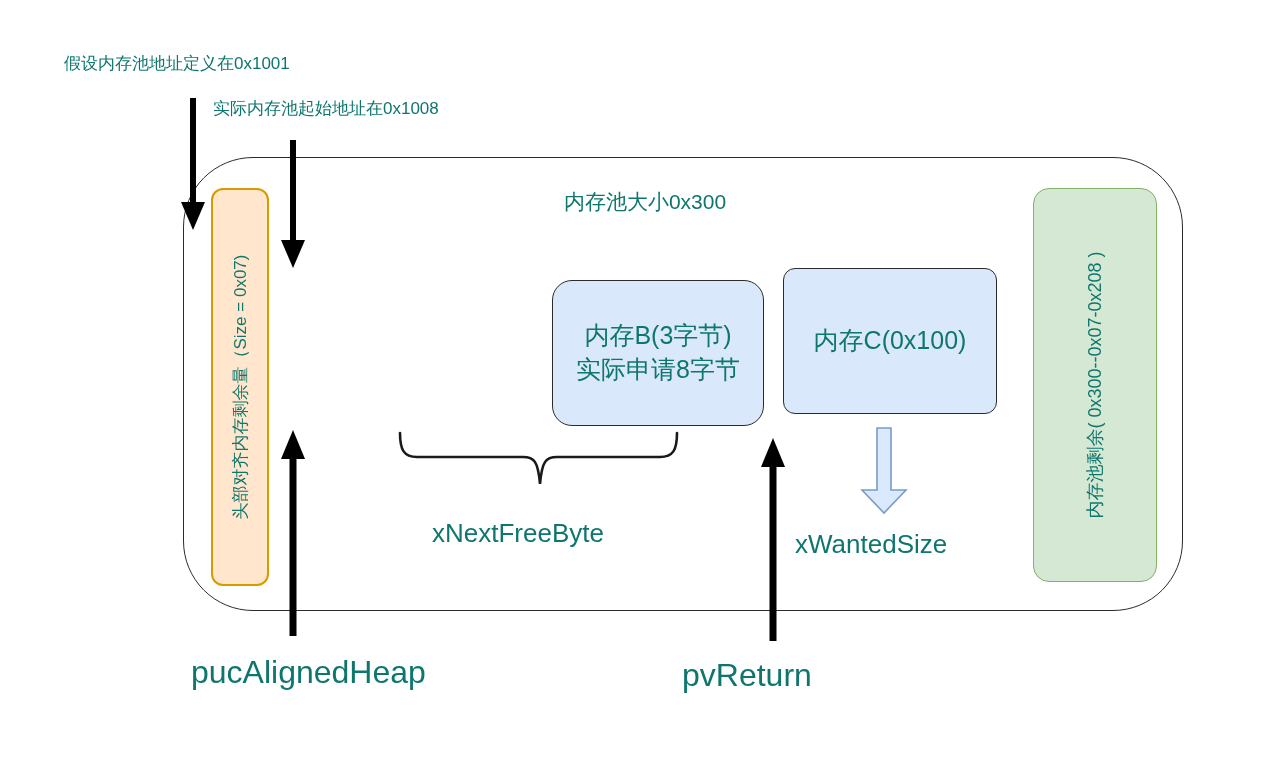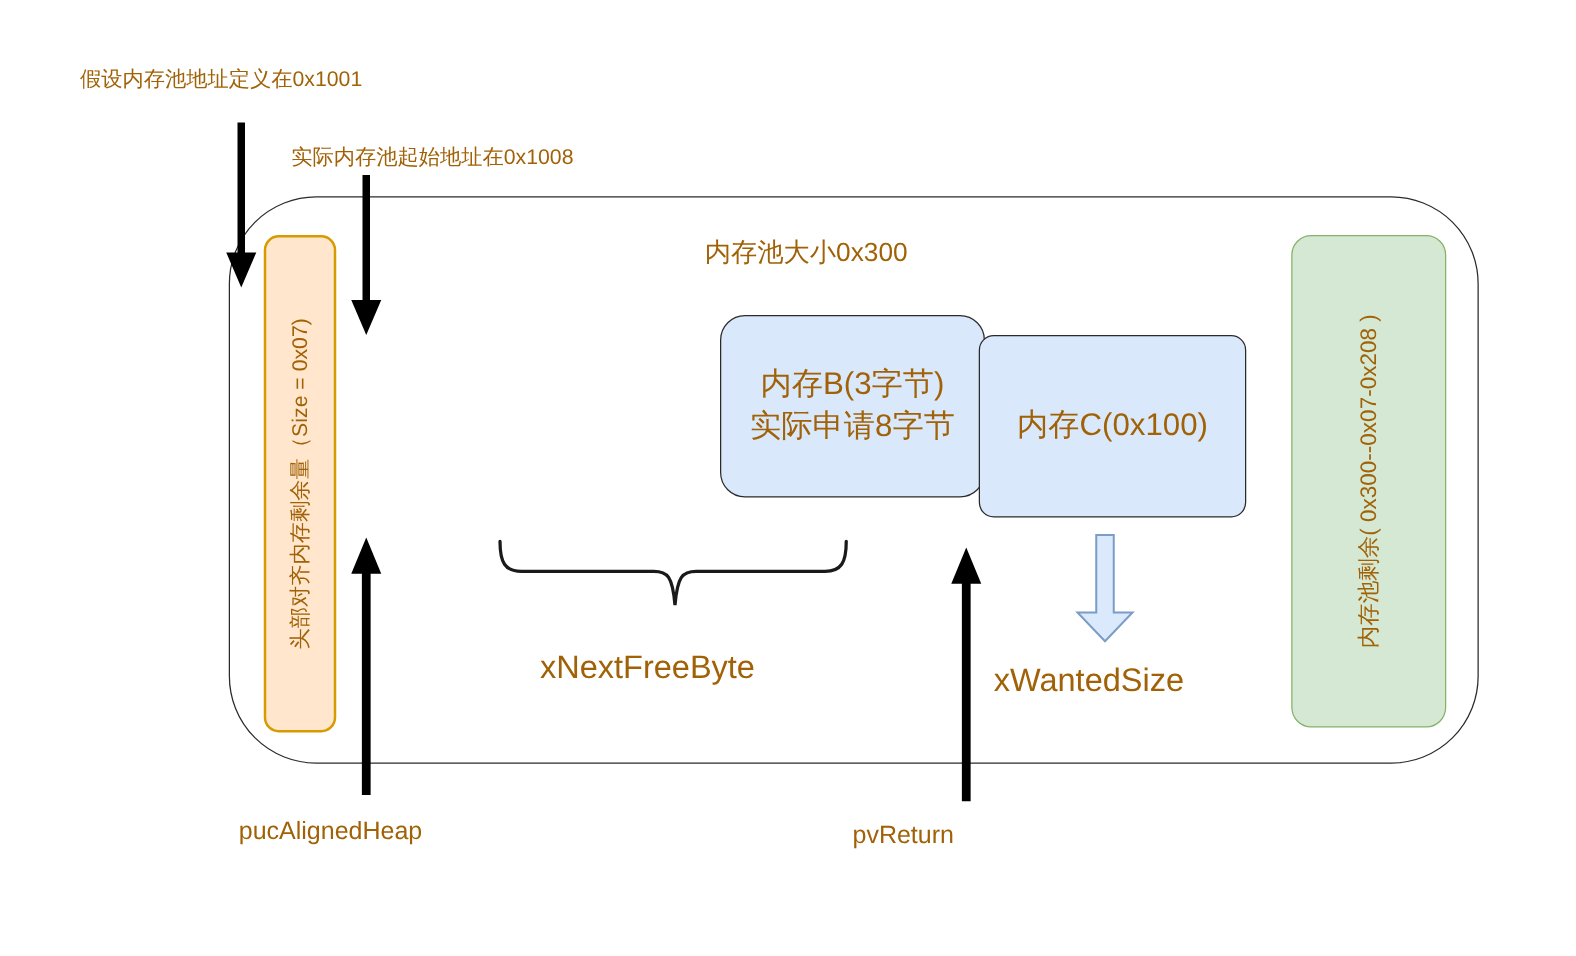--- a/index.html
+++ b/index.html
@@ -1,18 +1,18 @@
 <!DOCTYPE html>
 <html><head>
 <meta charset="utf-8">
 <style>
   html,body{margin:0;padding:0;background:#fff;}
   #canvas{
     position:relative;width:1261px;height:765px;background:#ffffff;overflow:hidden;
-    font-family:"Liberation Sans","DejaVu Sans",sans-serif;color:#a16207;
+    font-family:"Liberation Sans","DejaVu Sans",sans-serif;color:#0f766e;
   }
   .abs{position:absolute;}
   .note{font-size:17px;white-space:nowrap;}
   .pool-outline{
     left:183px;top:157px;width:998px;height:452px;
     border:1.4px solid #2b2b2b;border-radius:70px;background:transparent;
   }
   .pool-title{
     left:470px;top:188px;width:350px;text-align:center;
     font-size:21px;white-space:nowrap;
@@ -32,34 +32,34 @@
     left:1033px;top:188px;width:122px;height:392px;
     background:#D5E8D4;border:1.6px solid #82B366;border-radius:16px;
   }
   .green-box .vbox-inner{font-size:18px;width:400px;}
   .mem-block{
     background:#DAE8FC;border:1.6px solid #2b2b2b;border-radius:20px;
     display:flex;align-items:center;justify-content:center;
     font-size:25px;text-align:center;white-space:pre-line;line-height:1.35;
   }
   .block-a{left:313px;top:268px;width:212px;height:142px;}
-  .block-b{left:552px;top:252px;width:210px;height:144px;margin-left:24px;}
+  .block-b{left:552px;top:280px;width:210px;height:144px;}
   .block-c{left:783px;top:268px;width:212px;height:144px;border-radius:12px;}
   .ptr-label{font-size:26px;white-space:nowrap;}
-  .bottom-label{font-size:20px;white-space:nowrap;}
+  .bottom-label{font-size:32px;white-space:nowrap;}
   svg.overlay{position:absolute;left:0;top:0;pointer-events:none;}
 </style>
 </head>
 <body>
 
 <div id="canvas">
 
   <div class="abs note" style="left:64px;top:52px;">假设内存池地址定义在0x1001</div>
 
-  <div class="abs note" style="left:213px;top:114px;margin-left:20px;">实际内存池起始地址在0x1008</div>
+  <div class="abs note" style="left:213px;top:97px;">实际内存池起始地址在0x1008</div>
 
   <div class="abs pool-outline"></div>
 
   <div class="abs pool-title">内存池大小0x300</div>
 
   <div class="abs vbox orange-box">
     <div class="vbox-inner">头部对齐内存剩余量（Size = 0x07)</div>
   </div>
 
   <div class="abs mem-block block-b">

